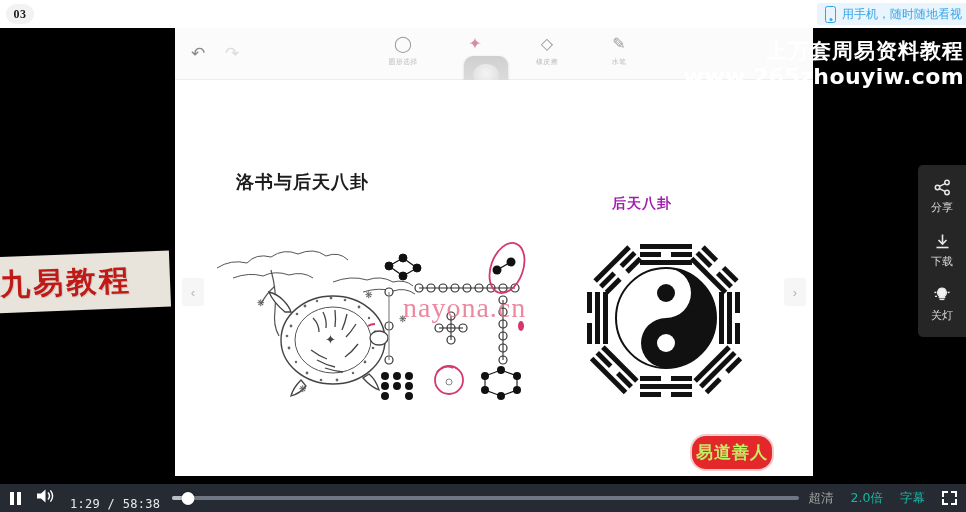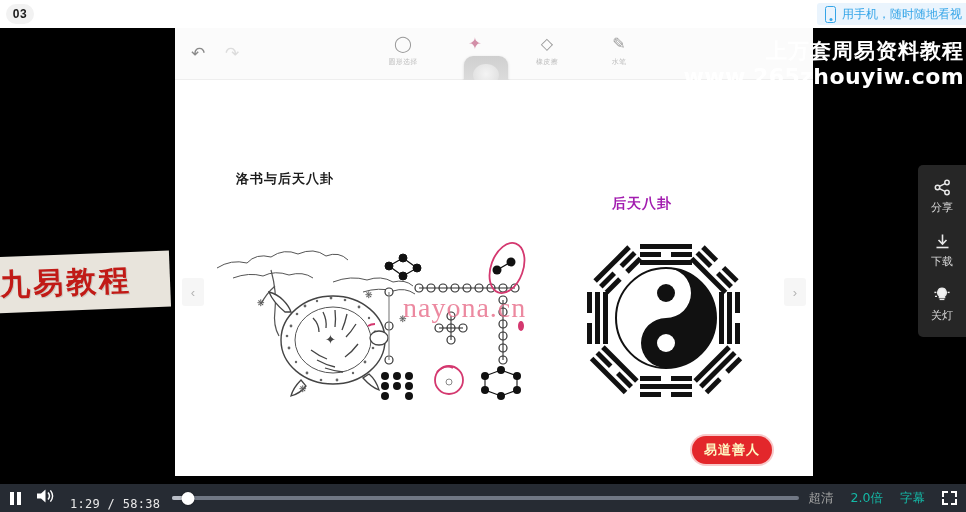--- a/index.html
+++ b/index.html
@@ -18,20 +18,21 @@
   }
   .page-chip {
     margin-left: 6px;
     width: 28px; height: 20px;
     border-radius: 10px;
     background: #f2f2f2;
     color: #1a1a1a;
     font-size: 12px; font-weight: bold;
     display: flex; align-items: center; justify-content: center;
     letter-spacing: .5px;
+    font-family: Liberation Serif, serif;
   }
   .mobile-promo {
     position: absolute; right: 0; top: 3px;
     height: 22px;
     display: flex; align-items: center; gap: 6px;
     background: #eaf4fd;
     padding: 2px 4px 2px 8px;
     border-radius: 3px 0 0 3px;
     overflow: hidden;
     max-width: 170px;
@@ -112,21 +113,21 @@
     width: 26px; height: 22px; border-radius: 50%;
     background: radial-gradient(circle at 50% 45%, #f4f4f4 0%, #e3e3e3 70%, #d5d5d5 100%);
   }
 
   .doc-page {
     position: absolute; left: 0; top: 52px; width: 100%; height: 396px;
     background: #ffffff;
   }
   .doc-title-left {
     position: absolute; left: 61px; top: 90px;
-    font-size: 13px; font-weight: bold; color: #1c1c1c;
+    font-size: 18px; font-weight: bold; color: #1c1c1c;
     letter-spacing: 1px;
     font-family: "DejaVu Sans", sans-serif;
   }
   .doc-title-right {
     position: absolute; left: 437px; top: 115px;
     font-size: 14px; font-weight: bold; color: #a21caf;
     letter-spacing: 1px;
     font-family: "DejaVu Sans", sans-serif;
   }
 
@@ -151,23 +152,23 @@
     display: flex; align-items: center; justify-content: center;
     color: #b4b4b4; font-size: 13px;
   }
   .nav-prev { left: 7px; }
   .nav-next { right: 7px; }
 
   
   .seal-badge {
     position: absolute; left: 517px; top: 356px;
     background: #e3272b;
-    color: #fef9c3;
-    font-size: 13px; font-weight: bold;
-    padding: 5px 12px;
+    color: #bef264;
+    font-size: 17px; font-weight: bold;
+    padding: 5px 4px;
     border-radius: 14px;
     letter-spacing: 1px;
     font-family: "DejaVu Sans", sans-serif;
     box-shadow: 0 0 0 2px rgba(227,39,43,.25);
   }
 
   
   .center-wm {
     position: absolute; left: 228px; top: 212px;
     font-family: "Liberation Serif", "DejaVu Serif", serif;

